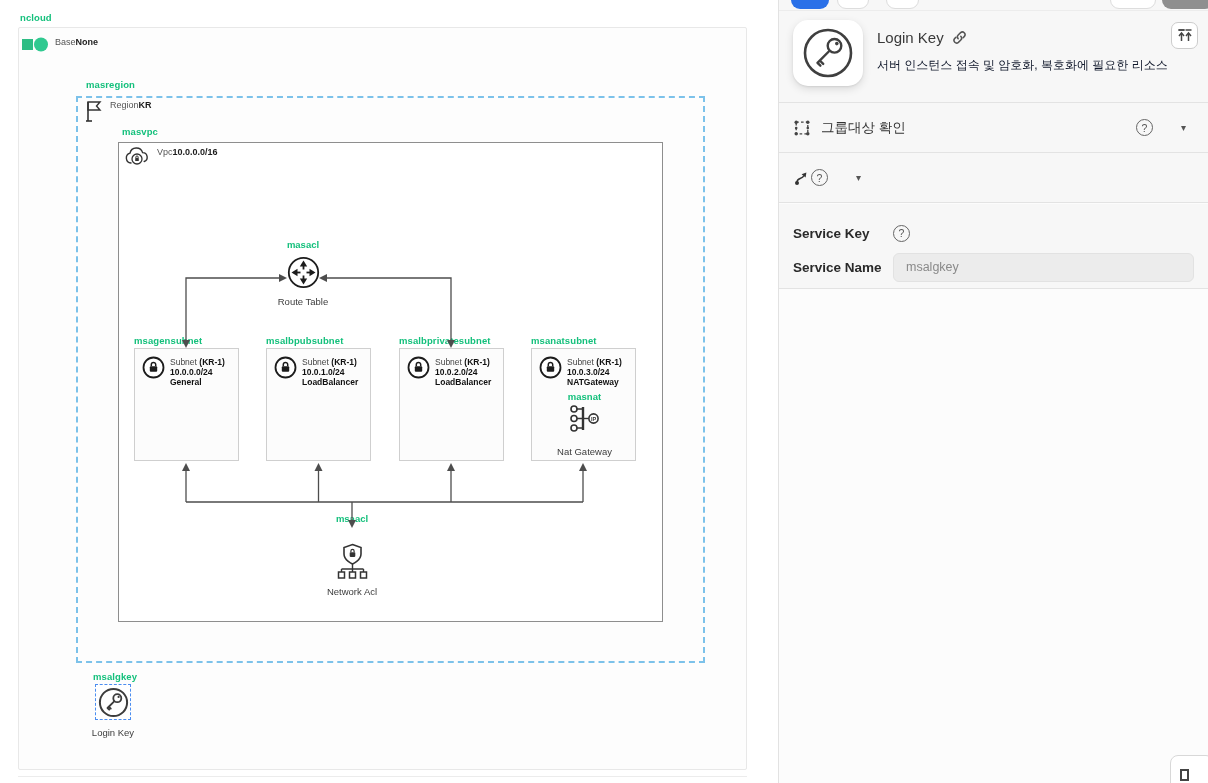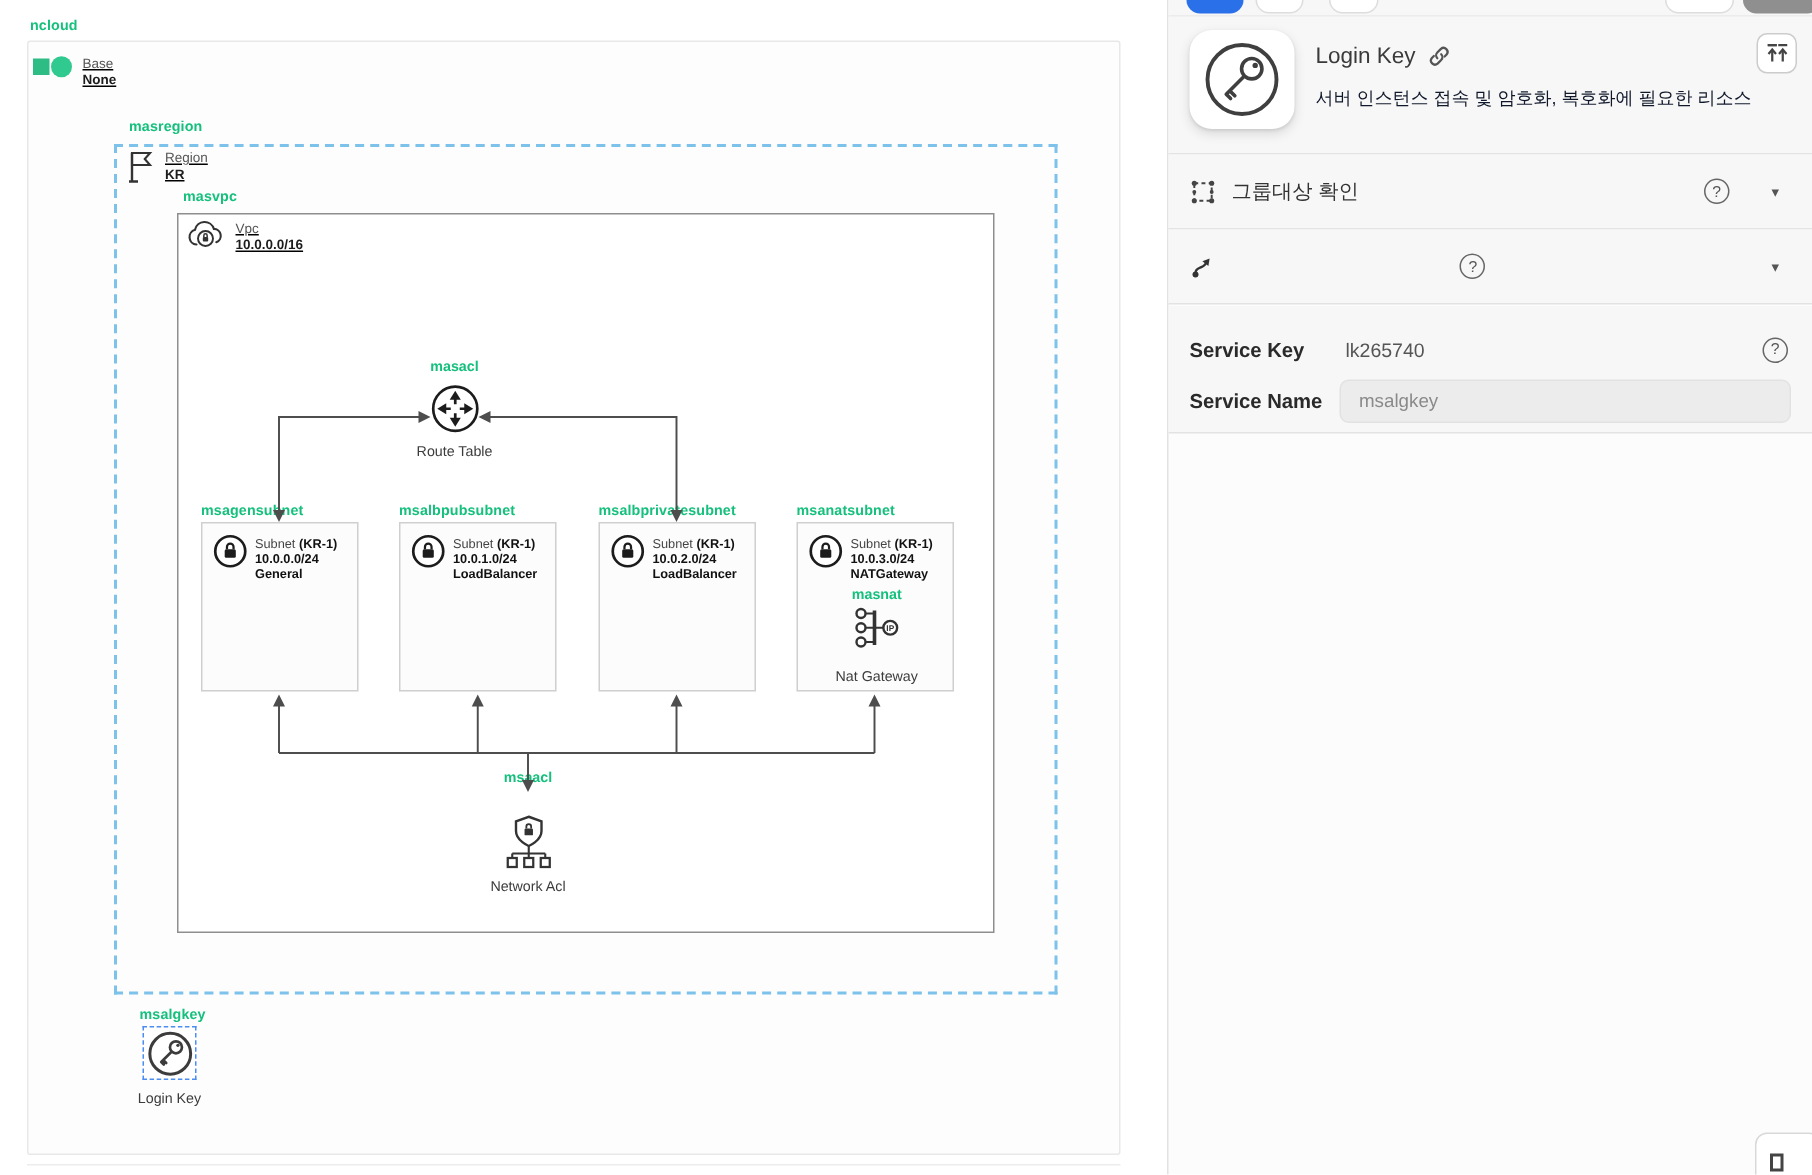--- a/index.html
+++ b/index.html
@@ -8,21 +8,21 @@
   .app { position:relative; width:1208px; height:783px; display:flex; }
 
   
   .canvas { position:relative; width:778px; height:767px; background:#ffffff; flex:0 0 auto; }
   .glabel { position:absolute; font-size:9.5px; font-weight:bold; color:#14c07c; letter-spacing:.1px; }
   .node-box { position:absolute; }
   .outer-box { left:18px; top:27px; width:729px; height:743px; border:1px solid #e8e8e8; background:#fdfdfd; border-radius:2px; }
   .region-box { left:76px; top:96px; width:629px; height:567px; border:2px dashed #7cc2ea; }
   .vpc-box { left:118px; top:142px; width:545px; height:480px; border:1px solid #8e8e8e; background:#ffffff; }
   .head-item { position:absolute; display:flex; align-items:flex-start; gap:6px; }
-  .head-text { display:flex; flex-direction:column; line-height:10.5px; padding-top:1px;text-decoration:underline; }
+  .head-text { display:flex; line-height:10.5px; padding-top:1px; }
   .t-title { font-size:9px; color:#555; }
   .t-value { font-size:9px; font-weight:bold; color:#1c1c1c; }
   .caption { position:absolute; font-size:9.5px; color:#3c3c3c; text-align:center; }
   .center-label { position:absolute; text-align:center; font-size:9.5px; font-weight:bold; color:#14c07c; }
 
   .subnet { position:absolute; top:348px; width:105px; height:113px; background:#fcfcfc; border:1px solid #cfcfcf; }
   .subnet-head { position:absolute; left:7px; top:7px; display:flex; gap:5px; }
   .subnet-lines { display:flex; flex-direction:column; line-height:10px; padding-top:1px; }
   .sline1 { font-size:8.5px; color:#444; white-space:nowrap; }
   .sline1 b { color:#111; }
@@ -46,21 +46,21 @@
   .p-section { position:absolute; left:0; width:100%; background:#f7f7f7; border-bottom:1px solid #e3e3e3; }
   .p-header { top:10px; height:93px; border-top:1px solid #ececec; }
   .icon-card { position:absolute; left:14px; top:9px; width:70px; height:66px; background:#fff; border-radius:15px;
                box-shadow:0 3px 8px rgba(0,0,0,.12), 0 1px 2px rgba(0,0,0,.08);
                display:flex; align-items:center; justify-content:center; }
   .p-title { position:absolute; left:98px; top:18px; font-size:15px; color:#3a3a3a; display:flex; align-items:center; gap:7px; }
   .p-desc { position:absolute; left:98px; top:46px; font-size:12px; color:#0f172a; }
   .collapse-btn { position:absolute; right:10px; top:11px; width:27px; height:27px; background:#fff;
                   border:1px solid #ccc; border-radius:7px; display:flex; align-items:center; justify-content:center; }
 
-  .acc-row { height:50px; display:flex; align-items:center; padding:0 14px;justify-content:space-between; }
+  .acc-row { height:50px; display:flex; align-items:center; padding:0 14px; }
   .acc-1 { top:103px; } .acc-2 { top:153px; }
   .acc-label { font-size:13.5px; color:#333; margin-left:10px; flex:1; }
   .help-circle { width:17px; height:17px; border:1.4px solid #666; border-radius:50%;
                  font-size:10.5px; color:#555; display:flex; align-items:center; justify-content:center; margin-right:28px; }
   .caret { font-size:10px; color:#555; margin-right:8px; }
 
   .svc-section { top:204px; height:85px; padding:12px 14px 0 14px; }
   .svc-row { display:flex; align-items:center; height:34px; }
   .svc-label { width:100px; font-size:13.5px; font-weight:bold; color:#2a2a2a; }
   .svc-value { flex:1; font-size:13px; color:#555; padding-left:4px; }
@@ -328,21 +328,20 @@
         <path d="M4 13 C4 8.5 9 10.5 11 6.5" stroke="#333" stroke-width="1.5" fill="none"></path>
         <polygon points="8.6,5.2 13.4,3.4 12.6,8.4" fill="#333"></polygon>
       </svg>
       <span class="help-circle">?</span>
       <span class="caret">▾</span>
     </div>
 
     <div class="p-section svc-section">
       <div class="svc-row">
         <span class="svc-label">Service Key</span>
-        <span class="svc-value">lk265740</span>
         <span class="help-circle svc-help" style="margin-right:2px;">?</span>
       </div>
       <div class="svc-row">
         <span class="svc-label">Service Name</span>
         <input class="svc-input" value="msalgkey" style="">
       </div>
     </div>
 
     <div class="mini-card">
       <div class="mini-glyph"></div>

